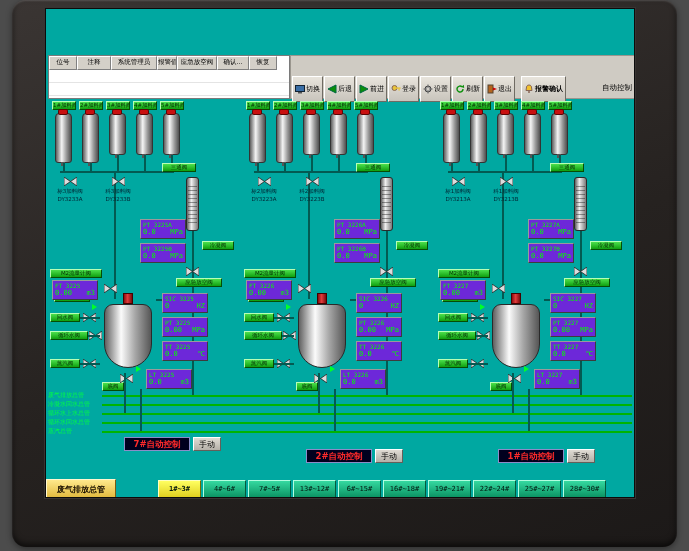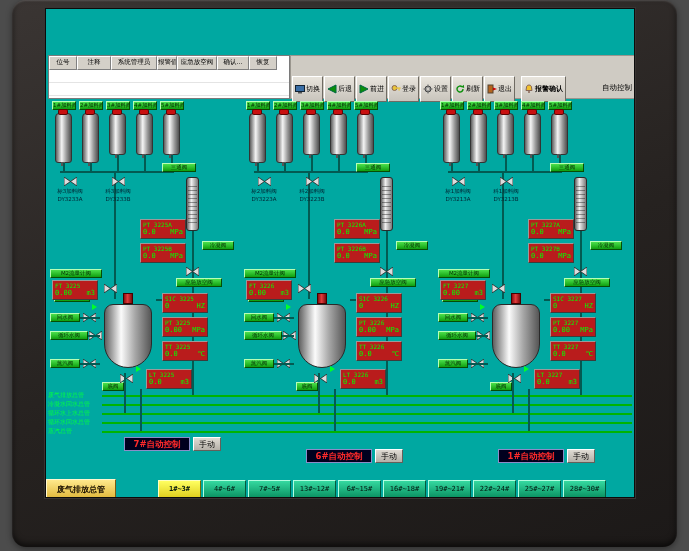--- a/index.html
+++ b/index.html
@@ -34,21 +34,21 @@
 .unit{position:absolute;width:192px;height:290px}
 .gbtn{position:absolute;height:9px;background:linear-gradient(180deg,#4ce04c,#0f9f0f);border:1px solid;border-color:#b6ffb6 #054d05 #054d05 #b6ffb6;font-size:5.5px;line-height:6.5px;color:#012b01;text-align:center;overflow:hidden;cursor:pointer;white-space:nowrap}
 .tank{position:absolute;background:linear-gradient(90deg,#5e5e5e,#f4f4f4 38%,#9a9a9a 70%,#4f4f4f);border-radius:4px 4px 3px 3px;border:1px solid #333}
 .tank:before{content:"";position:absolute;left:3px;top:-4px;width:8px;height:4px;background:#c81010;border-radius:1px;box-shadow:0 0 0 1px #5c0404}
 .tank:after{content:"";position:absolute;left:5px;bottom:-4px;width:4px;height:4px;background:#555}
 .condenser{position:absolute;width:13px;height:54px;background:linear-gradient(90deg,#606060,#efefef 40%,#7a7a7a);border:1px solid #2a2a2a;border-radius:3px}
 .condenser:before{content:"";position:absolute;left:1px;right:1px;top:5px;bottom:5px;background:repeating-linear-gradient(180deg,transparent 0 3px,rgba(35,35,35,.45) 3px 4px)}
 .reactor{position:absolute;width:56px;height:80px}
 .motor{position:absolute;left:23px;top:0;width:10px;height:11px;background:linear-gradient(90deg,#8c0f0f,#e23c3c 45%,#7a0c0c);border:1px solid #400}
 .vessel{position:absolute;left:4px;top:11px;width:48px;height:64px;background:linear-gradient(90deg,#606060,#fbfbfb 35%,#a8a8a8 65%,#565656);border:1px solid #2a2a2a;border-radius:9px 9px 24px 24px}
-.inst{position:absolute;width:46px;height:20px;background:#b91c1c;border:1px solid;border-color:#9a9a9a #3c3c3c #3c3c3c #9a9a9a;padding:1px 2px;font-family:"DejaVu Sans Mono",monospace;overflow:hidden}
+.inst{position:absolute;width:46px;height:20px;background:#6d28d9;border:1px solid;border-color:#9a9a9a #3c3c3c #3c3c3c #9a9a9a;padding:1px 2px;font-family:"DejaVu Sans Mono",monospace;overflow:hidden}
 .itag{font-size:6px;line-height:7px;color:#00ff00;white-space:nowrap;overflow:hidden}
 .ival{display:flex;justify-content:space-between;font-size:7px;line-height:9px;color:#00ff00}
 .valve{position:absolute;width:13px;height:9px;cursor:pointer}
 .valve svg{display:block}
 .vlabel{position:absolute;width:46px;font-size:5.5px;line-height:7px;color:#002231;text-align:center;white-space:nowrap}
 .pline{position:absolute;background:#035a52}
 .pline.h{height:2px}
 .pline.v{width:2px}
 .mpipe{position:absolute;height:2px;background:#00b400}
 .upipe{position:absolute;width:2px;background:#035a52}
@@ -453,21 +453,21 @@
             </div>
             <div class="inst" style="left: 98px; top: 268px;">
               <div class="itag">LT_3226</div>
               <div class="ival">
                 <div class="vv">0.0</div>
                 <div class="vu">m3</div>
               </div>
             </div>
           </div>
           <div class="ctrl" style="left: 260px; top: 350px;">
-            <div class="ctrl-label">6#自动控制</div>
+            <div class="ctrl-label">2#自动控制</div>
             <button class="manual">手动</button>
           </div>
           <div class="unit" style="left: 390px; top: 2px;">
             <div class="gbtn" style="left: 4px; top: 0px; width: 24px;">1#加料阀</div>
             <div class="tank" style="left: 7px; top: 12px; width: 17px; height: 50px;"></div>
             <div class="pline v" style="left: 15px; top: 62px; height: 9px;"></div>
             <div class="gbtn" style="left: 31px; top: 0px; width: 24px;">2#加料阀</div>
             <div class="tank" style="left: 34px; top: 12px; width: 17px; height: 50px;"></div>
             <div class="pline v" style="left: 42px; top: 62px; height: 9px;"></div>
             <div class="gbtn" style="left: 58px; top: 0px; width: 24px;">3#加料阀</div>

